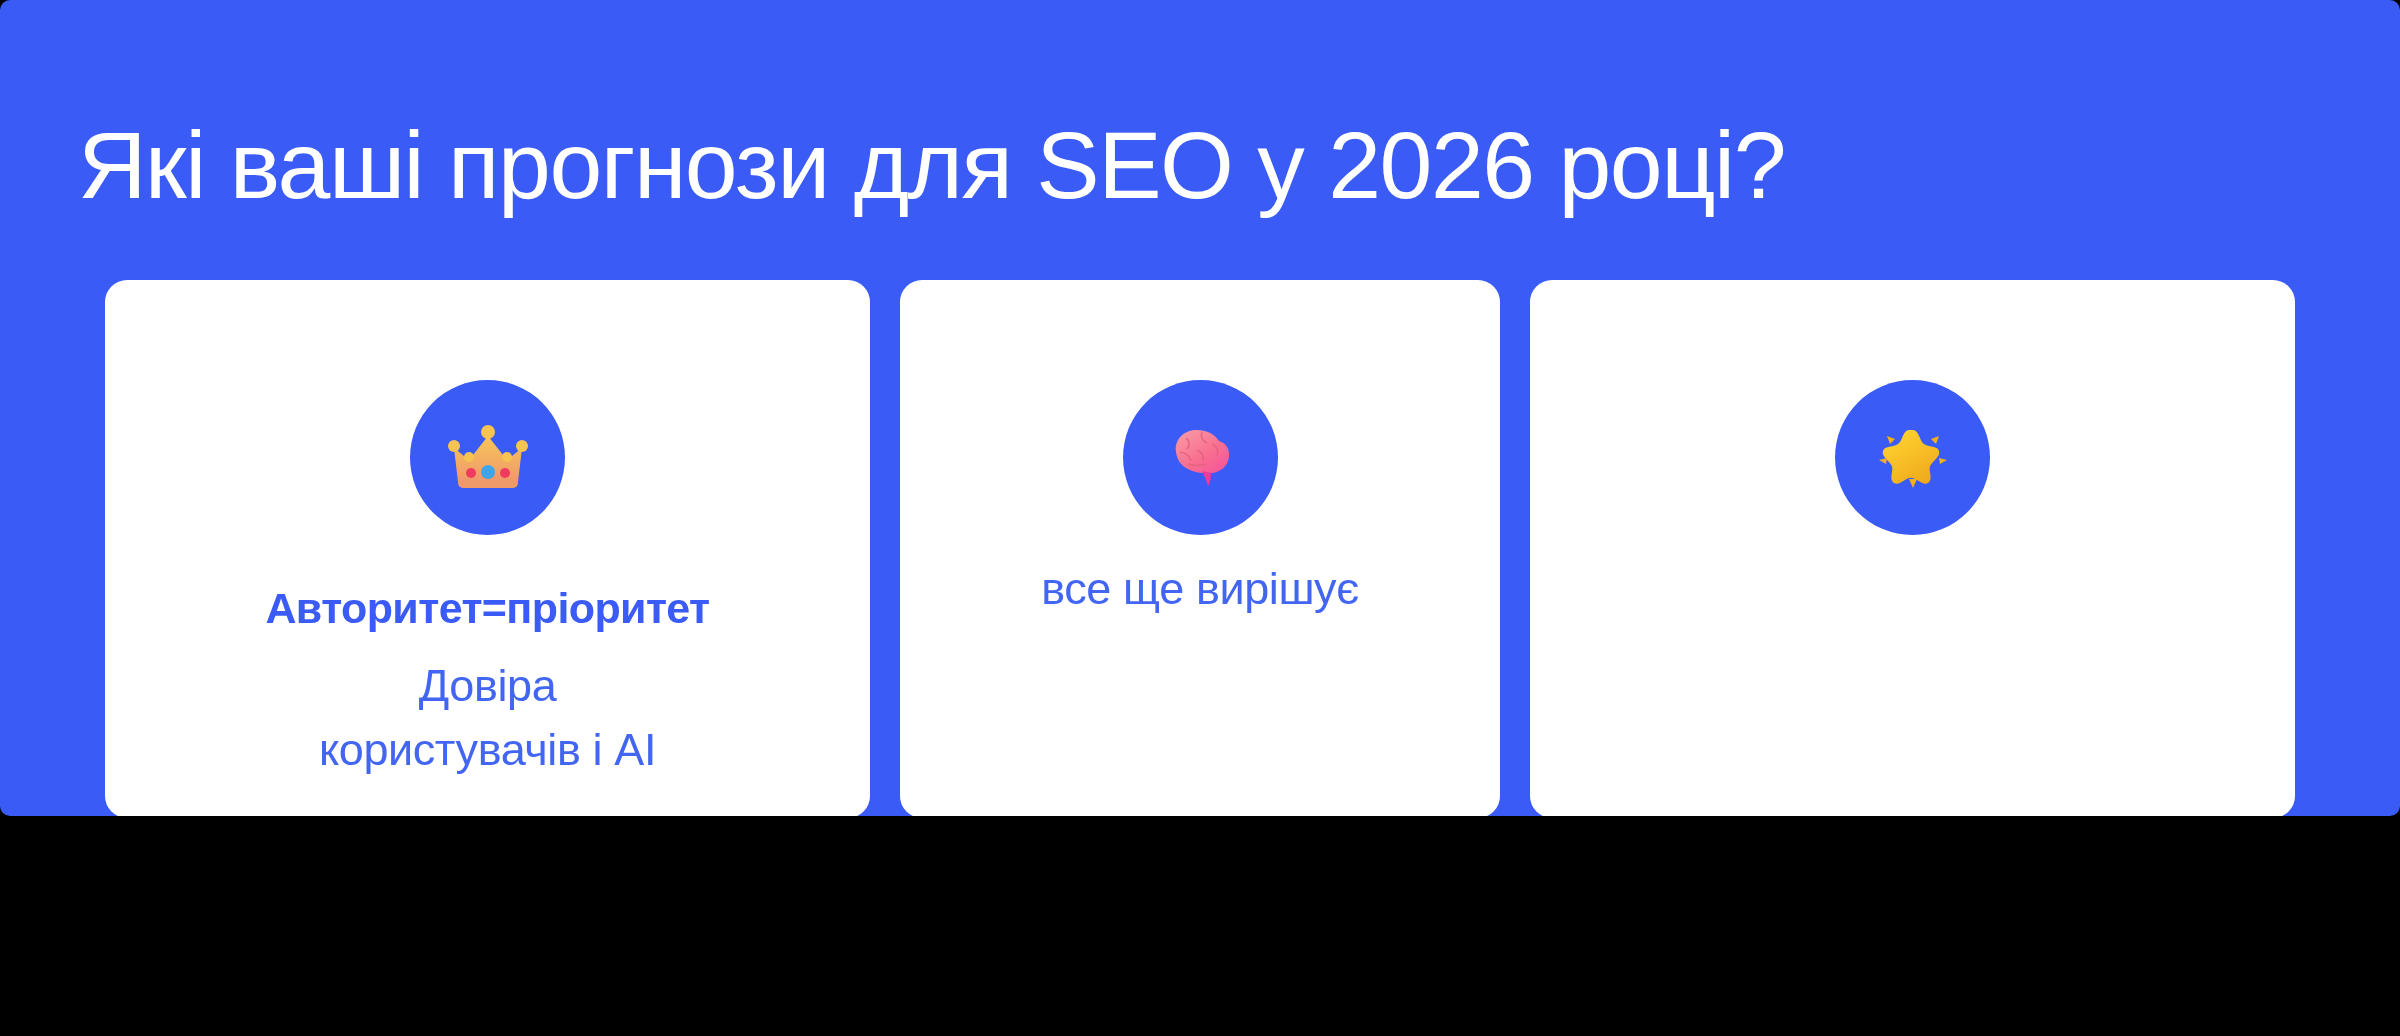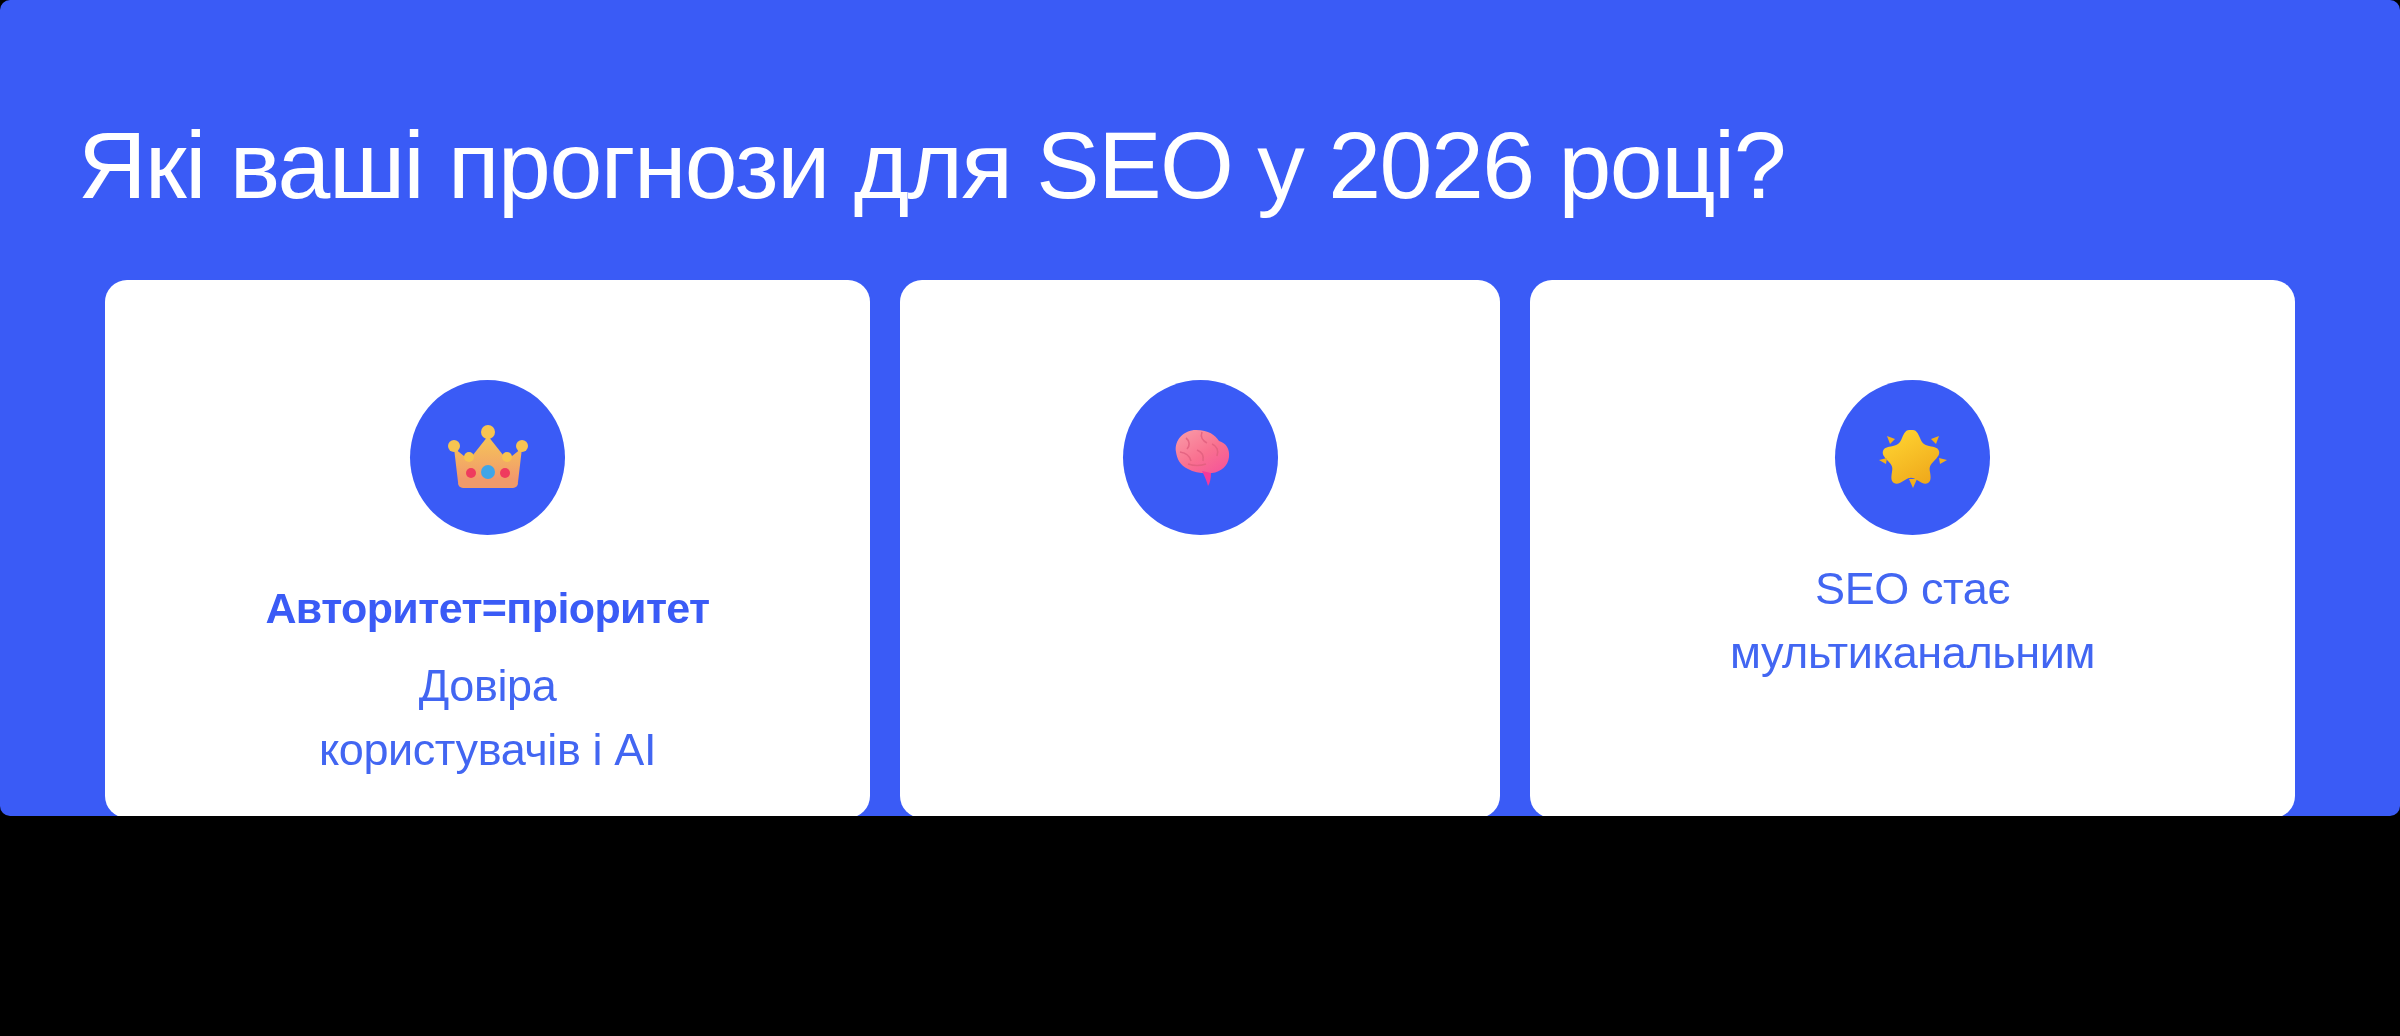--- a/index.html
+++ b/index.html
@@ -174,20 +174,21 @@
             <path d="M36 30c4 3 4 8 1 11"></path>
             <path d="M52 24c-2 5 1 9 5 11"></path>
             <path d="M30 44c6 1 10 4 11 9"></path>
             <path d="M47 42c5 2 7 6 6 11"></path>
             <path d="M62 36c5 2 7 7 5 12"></path>
             <path d="M38 56c6 2 12 2 18 0"></path>
           </g>
         </svg>
       </div>
       <div class="card-body">
+        <span class="ln">все ще вирішує</span>
       </div>
     </div>
 
     <div class="card">
       <div class="icon-badge">
         <svg class="emoji-svg" width="100" height="100" viewBox="0 0 100 100" aria-hidden="true">
           <defs>
             <linearGradient id="starG" x1="0.2" y1="0" x2="0.8" y2="1">
               <stop offset="0%" stop-color="#ffd431"></stop>
               <stop offset="100%" stop-color="#efa81b"></stop>
@@ -196,24 +197,20 @@
           <path d="M50 22c3 0 5 3 7 8 2 5 4 7 9 8 6 1 9 2 10 5 1 3-1 6-5 10-4 4-5 6-4 11 1 6 1 9-2 11-3 2-6 0-11-3-5-3-7-3-12 0-5 3-8 5-11 3-3-2-3-5-2-11 1-5 0-7-4-11-4-4-6-7-5-10 1-3 4-4 10-5 5-1 7-3 9-8 2-5 4-8 7-8z" fill="url(#starG)"></path>
           <g fill="#f2b01c">
             <path d="M24 28l8 3-5 5z"></path>
             <path d="M76 28l-8 3 5 5z"></path>
             <path d="M16 52l8-2-1 6z"></path>
             <path d="M84 52l-8-2 1 6z"></path>
             <path d="M50 80l4-9h-8z"></path>
           </g>
         </svg>
       </div>
-      <div class="card-body">
-        <span class="ln">SEO стає</span>
-        <span class="ln">мультиканальним</span>
-      </div>
     </div>
 
   </div>
 
 
   <div class="footer-logo">
     <svg width="66" height="60" viewBox="0 0 66 60" aria-hidden="true">
       <path d="M30 4C16.8 4 6 13.6 6 29s10.8 25 24 25c6.2 0 11.6-2 15.6-5.4l-9.4-9.6c-1.8 1.3-4 2-6.2 2-6.4 0-11.4-5-11.4-12s5-12 11.4-12c2.3 0 4.4.7 6.2 2l9.4-9.6C41.6 6 36.2 4 30 4z" fill="#ffffff"></path>
       <path d="M36 16l26 13-26 13-6-13z" fill="#ffffff"></path>
     </svg>

